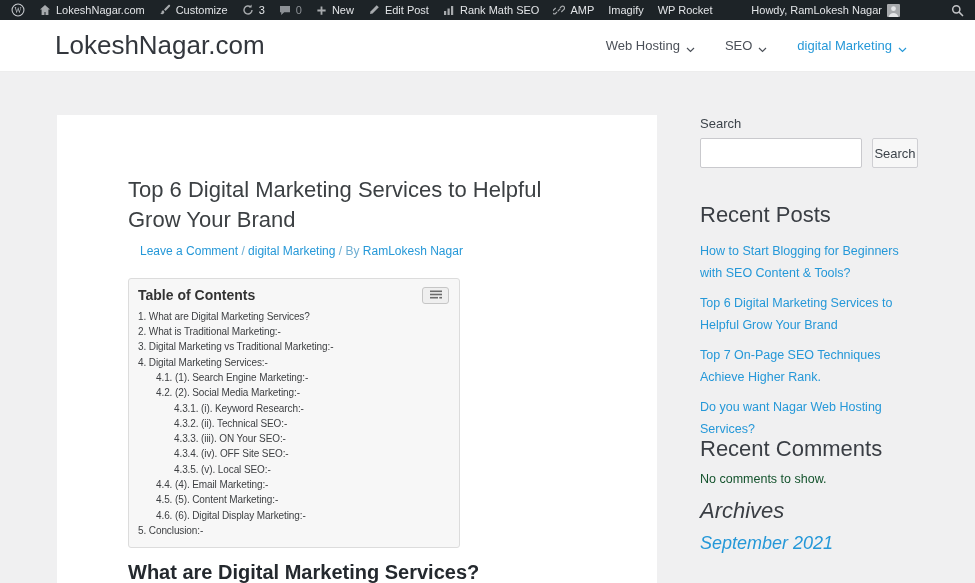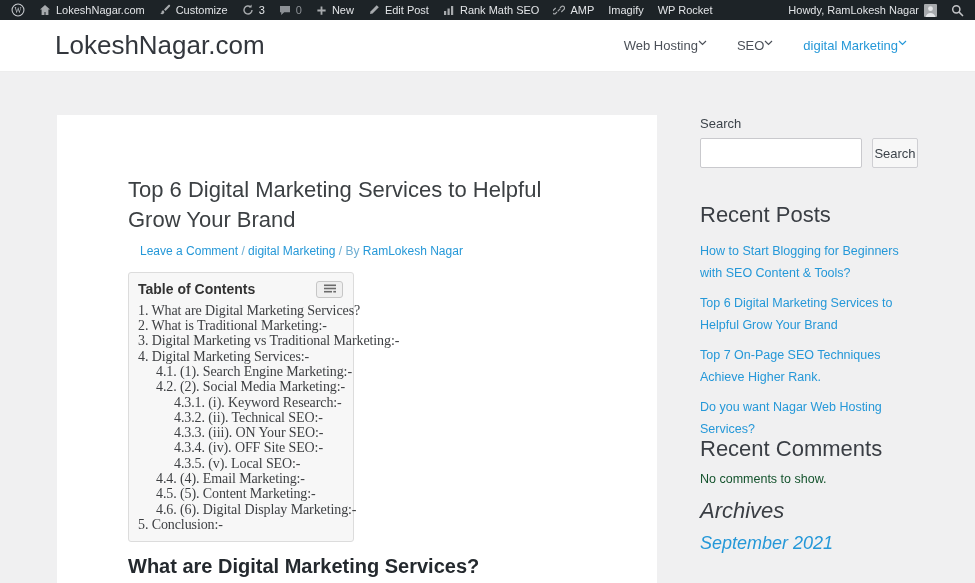--- a/index.html
+++ b/index.html
@@ -7,53 +7,53 @@
     font-family:"Liberation Sans", sans-serif; }
 
   
   .adminbar { height:20px; background:#1d2327; color:#e2e4e7; display:flex;
     align-items:center; font-size:11px; padding:0 4px; white-space:nowrap; }
   .ab-item { display:flex; align-items:center; gap:5px; padding:0 7px; height:100%;
     cursor:pointer; }
   .ab-item svg { display:block; }
   .ab-icon { fill:#a7aaad; }
   .ab-count-dim { color:#8d9196; }
-  .ab-right { margin-left:auto; display:flex; align-items:center; }
+  .ab-right { margin-left:auto; display:flex; align-items:center;gap:37px; }
   .avatar { width:13px; height:13px; background:#a7aaad; border-radius:1px;
     overflow:hidden; display:flex; align-items:flex-end; justify-content:center; }
   .wp-logo-circle { width:14px; height:14px; }
 
   
   .site-header { height:52px; background:#fff; display:flex; align-items:center;
     padding:0 68px 0 55px; border-bottom:1px solid #ededed; }
   .site-title { font-size:26px; color:#33373d; font-weight:400; cursor:pointer; }
   .main-nav { margin-left:auto; display:flex; gap:30px; font-size:13px; color:#4b5058; }
-  .nav-item { display:flex; align-items:flex-start; gap:0; cursor:pointer; }
+  .nav-item { display:flex; align-items:flex-end; gap:6px; cursor:pointer; }
   .nav-item.active { color:var(--accent); }
   .nav-item svg { margin-top:2px; }
 
   
   .page { position:relative; height:511px; background:#f0f0f1; }
   .content-card { position:absolute; left:57px; top:43px; width:600px; height:468px;
     background:#fff; padding:60px 60px 0 71px; }
 
   .post-title { font-size:22px; line-height:1.36; font-weight:400; color:#3c4043;
     max-width:480px; }
   .post-meta { margin-top:9px; font-size:12px; color:var(--accent);margin-left:12px; }
   .post-meta a { color:var(--accent); text-decoration:none; cursor:pointer; }
   .post-meta .sep { color:#6faed2; }
 
-  .toc-box { margin-top:14px; width:226px; background:#f7f7f7; border:1px solid #dcdcdc;
+  .toc-box { margin-top:20px; width:332px; background:#f7f7f7; border:1px solid #dcdcdc;
     border-radius:3px; padding:8px 10px 9px 9px; }
   .toc-head { display:flex; align-items:center; justify-content:space-between; }
   .toc-title { font-weight:700; font-size:14px; color:#333; }
   .toc-toggle { width:27px; height:17px; border:1px solid #c6c6c6; border-radius:3px;
     background:#efefef; display:flex; align-items:center; justify-content:center;
     cursor:pointer; }
-  .toc-list { margin-top:5px; font-size:14px; letter-spacing:-0.1px; color:#3d3f42;font-family:Liberation Serif, serif; }
+  .toc-list { margin-top:5px; font-size:10px; letter-spacing:-0.1px; color:#3d3f42; }
   .toc-item { line-height:15.3px; white-space:nowrap; cursor:pointer; }
   .toc-item.lvl2 { padding-left:18px; }
   .toc-item.lvl3 { padding-left:36px; }
 
   .first-heading { margin-top:13px; font-size:20px; font-weight:700; color:#24292e; }
 
   
   .sidebar { position:absolute; left:700px; top:0; width:236px; }
   .widget { position:absolute; left:0; width:236px; }
   .widget-title { font-size:22px; font-weight:400; color:#3a3e44; }

